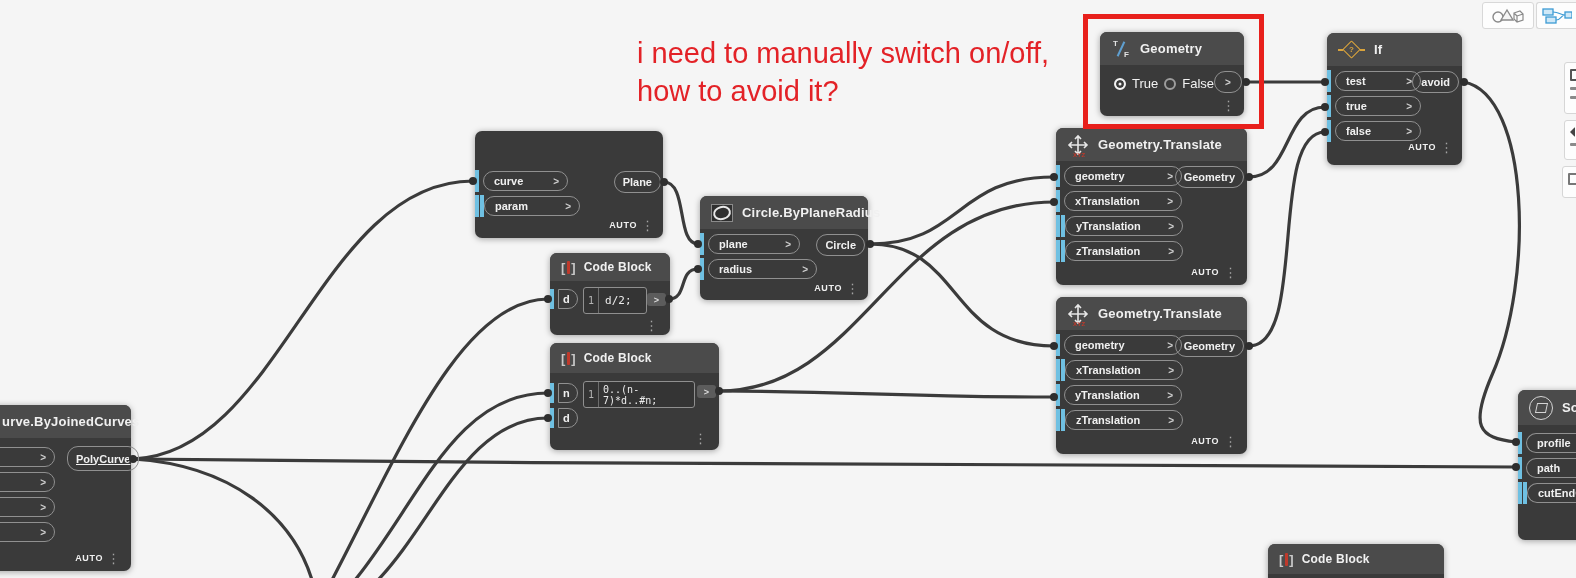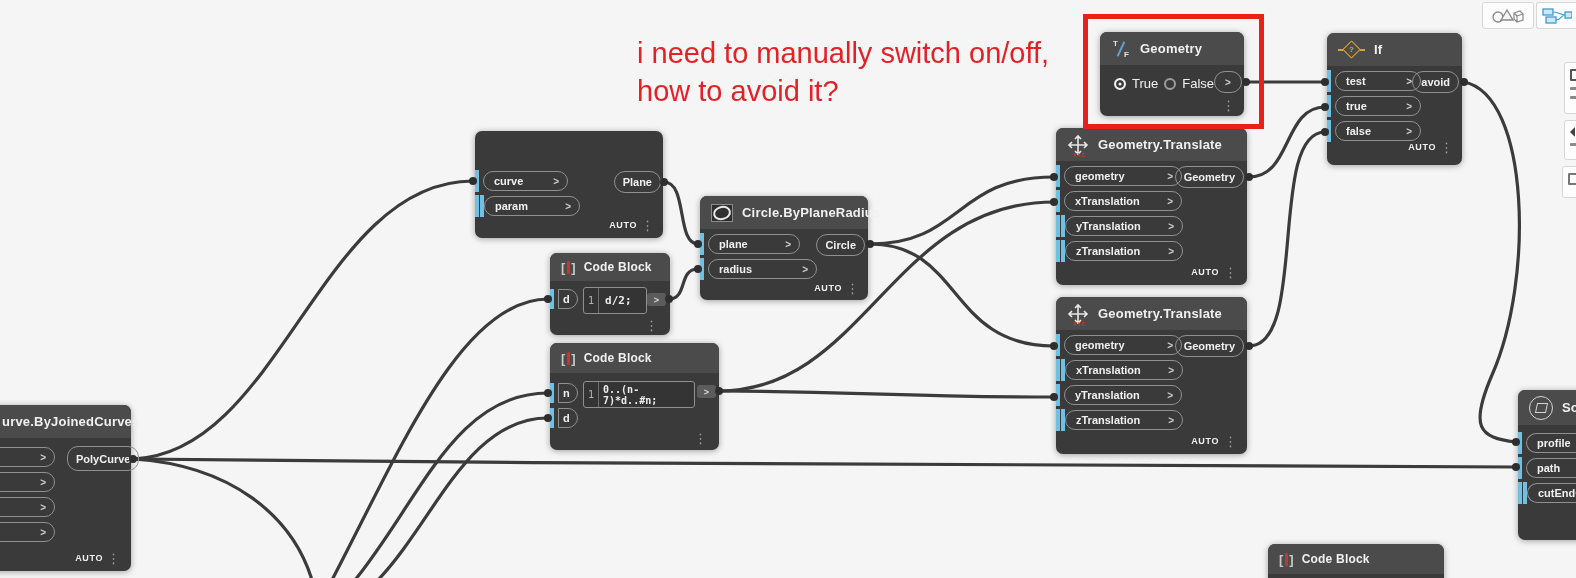--- a/index.html
+++ b/index.html
@@ -44,21 +44,21 @@
              align-items:center;justify-content:center;}
   .ic-circle i{display:block;width:14px;height:10px;border:2px solid #e8e8e8;border-radius:50%;transform:rotate(-15deg);}
   .ic-solid{width:22px;height:22px;border:1.5px solid #d5d5d5;border-radius:50%;display:flex;
             align-items:center;justify-content:center;}
   .ic-solid i{display:block;width:9px;height:8px;border:1.5px solid #d5d5d5;transform:skewX(-12deg);}
 
   
   .cbcode{position:absolute;border:1px solid #8f8f8f;border-radius:3px;background:#343434;display:flex;
           align-items:stretch;font-family:"DejaVu Sans Mono",monospace;}
   .cbln{display:flex;align-items:center;padding:0 4px;color:#b5b5b5;border-right:1px solid #6d6d6d;font-size:10px;}
-  .cbsrc{display:flex;align-items:center;padding:0 6px;color:#ececec;font-weight:700;}
+  .cbsrc{display:flex;align-items:center;padding:0 6px;color:#ececec;font-weight:400;}
   .cbout{position:absolute;width:19px;height:13px;background:#5c5c5c;border-radius:3px;color:#ddd;
          font-size:9px;font-weight:700;display:flex;align-items:center;justify-content:center;}
   .spill{height:20px;border:1px solid #909090;border-radius:0 11px 11px 0;display:flex;align-items:center;
          justify-content:center;font-size:11px;font-weight:700;padding:0 7px 0 4px;box-sizing:border-box;}
 
   
   .boolrow{position:absolute;display:flex;align-items:center;gap:6px;font-size:13px;color:#f2f2f2;}
   .radio{width:12px;height:12px;border-radius:50%;box-sizing:border-box;flex:none;}
   .radio.sel{border:2px solid #f2f2f2;background:#f2f2f2;box-shadow:inset 0 0 0 2.5px #3a3a3a;}
   .radio.unsel{border:2px solid #9d9d9d;background:transparent;}
@@ -119,21 +119,21 @@
     <div class="irow" style="top:92px;">
         <span class="pill" style="width:117px;">
           <span class="chev">&gt;</span>
         </span>
       </div>
     <div class="irow" style="top:117px;">
         <span class="pill" style="width:117px;">
           <span class="chev">&gt;</span>
         </span>
       </div>
-    <span class="opill" style="left:129px;top:41px;height:25px;">
+    <span class="opill" style="left:129px;top:41px;height:25px;text-decoration:underline;">
         <span>PolyCurve</span>
       </span>
     <span class="lace" style="right:28px;bottom:8px;">AUTO</span>
     <span class="menu" style="right:11px;bottom:6px;">⋮</span>
   </div>
 
   <div class="node" style="left:475px;top:131px;width:188px;height:107px;">
     <div class="irow" style="top:39px;">
         <span class="pbar"></span>
         <span class="pill" style="width:85px;">

